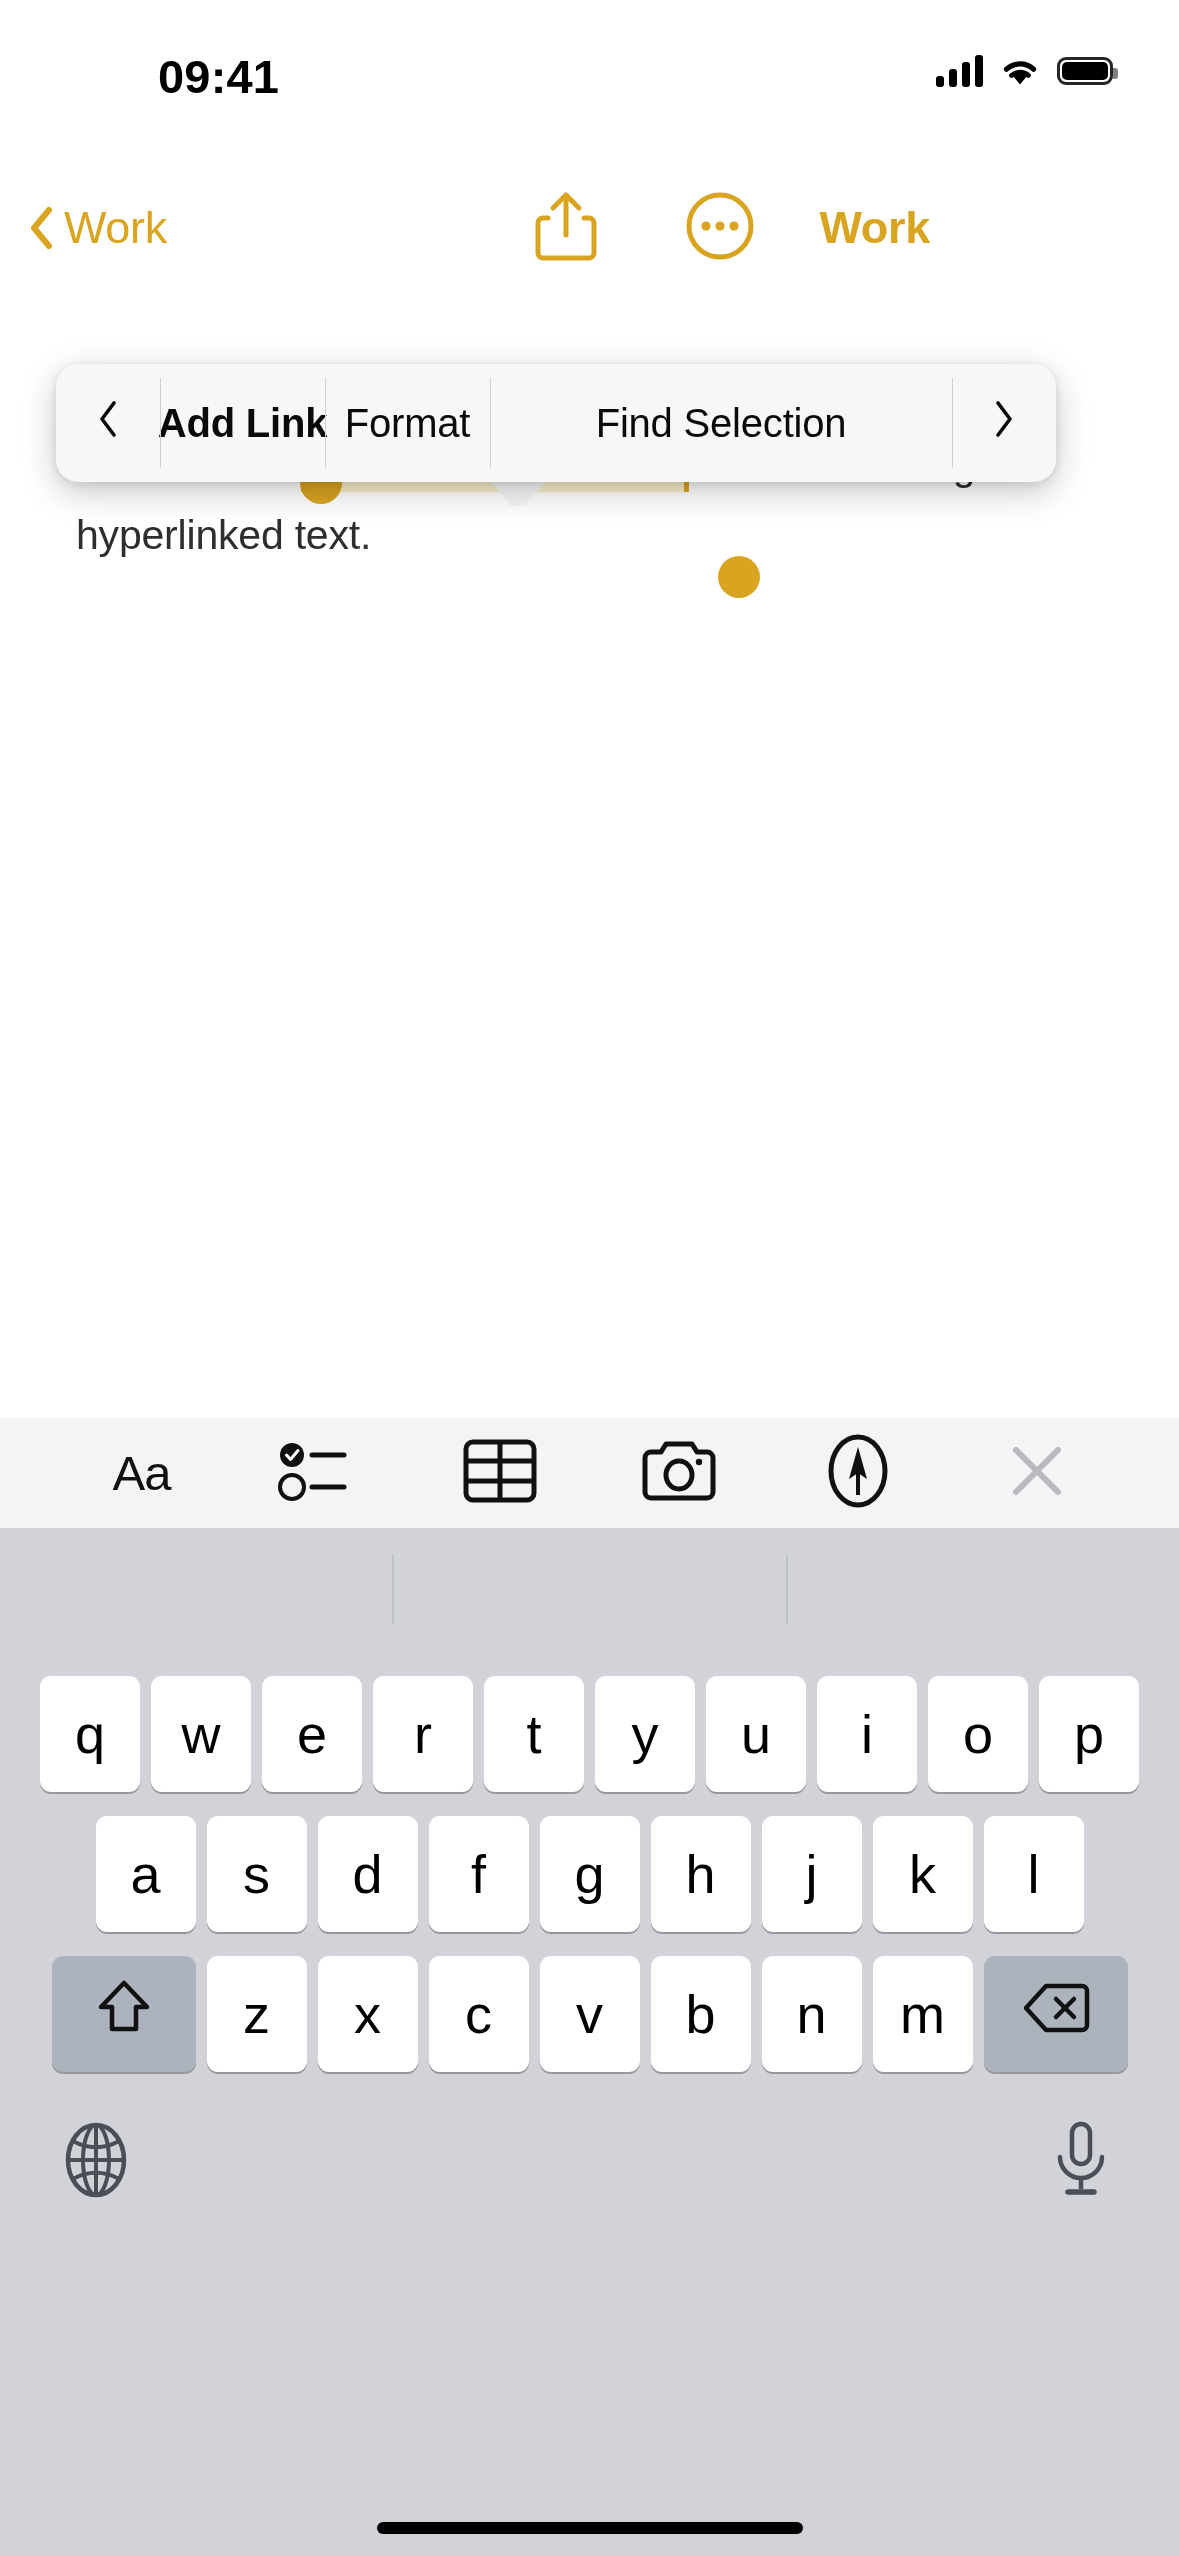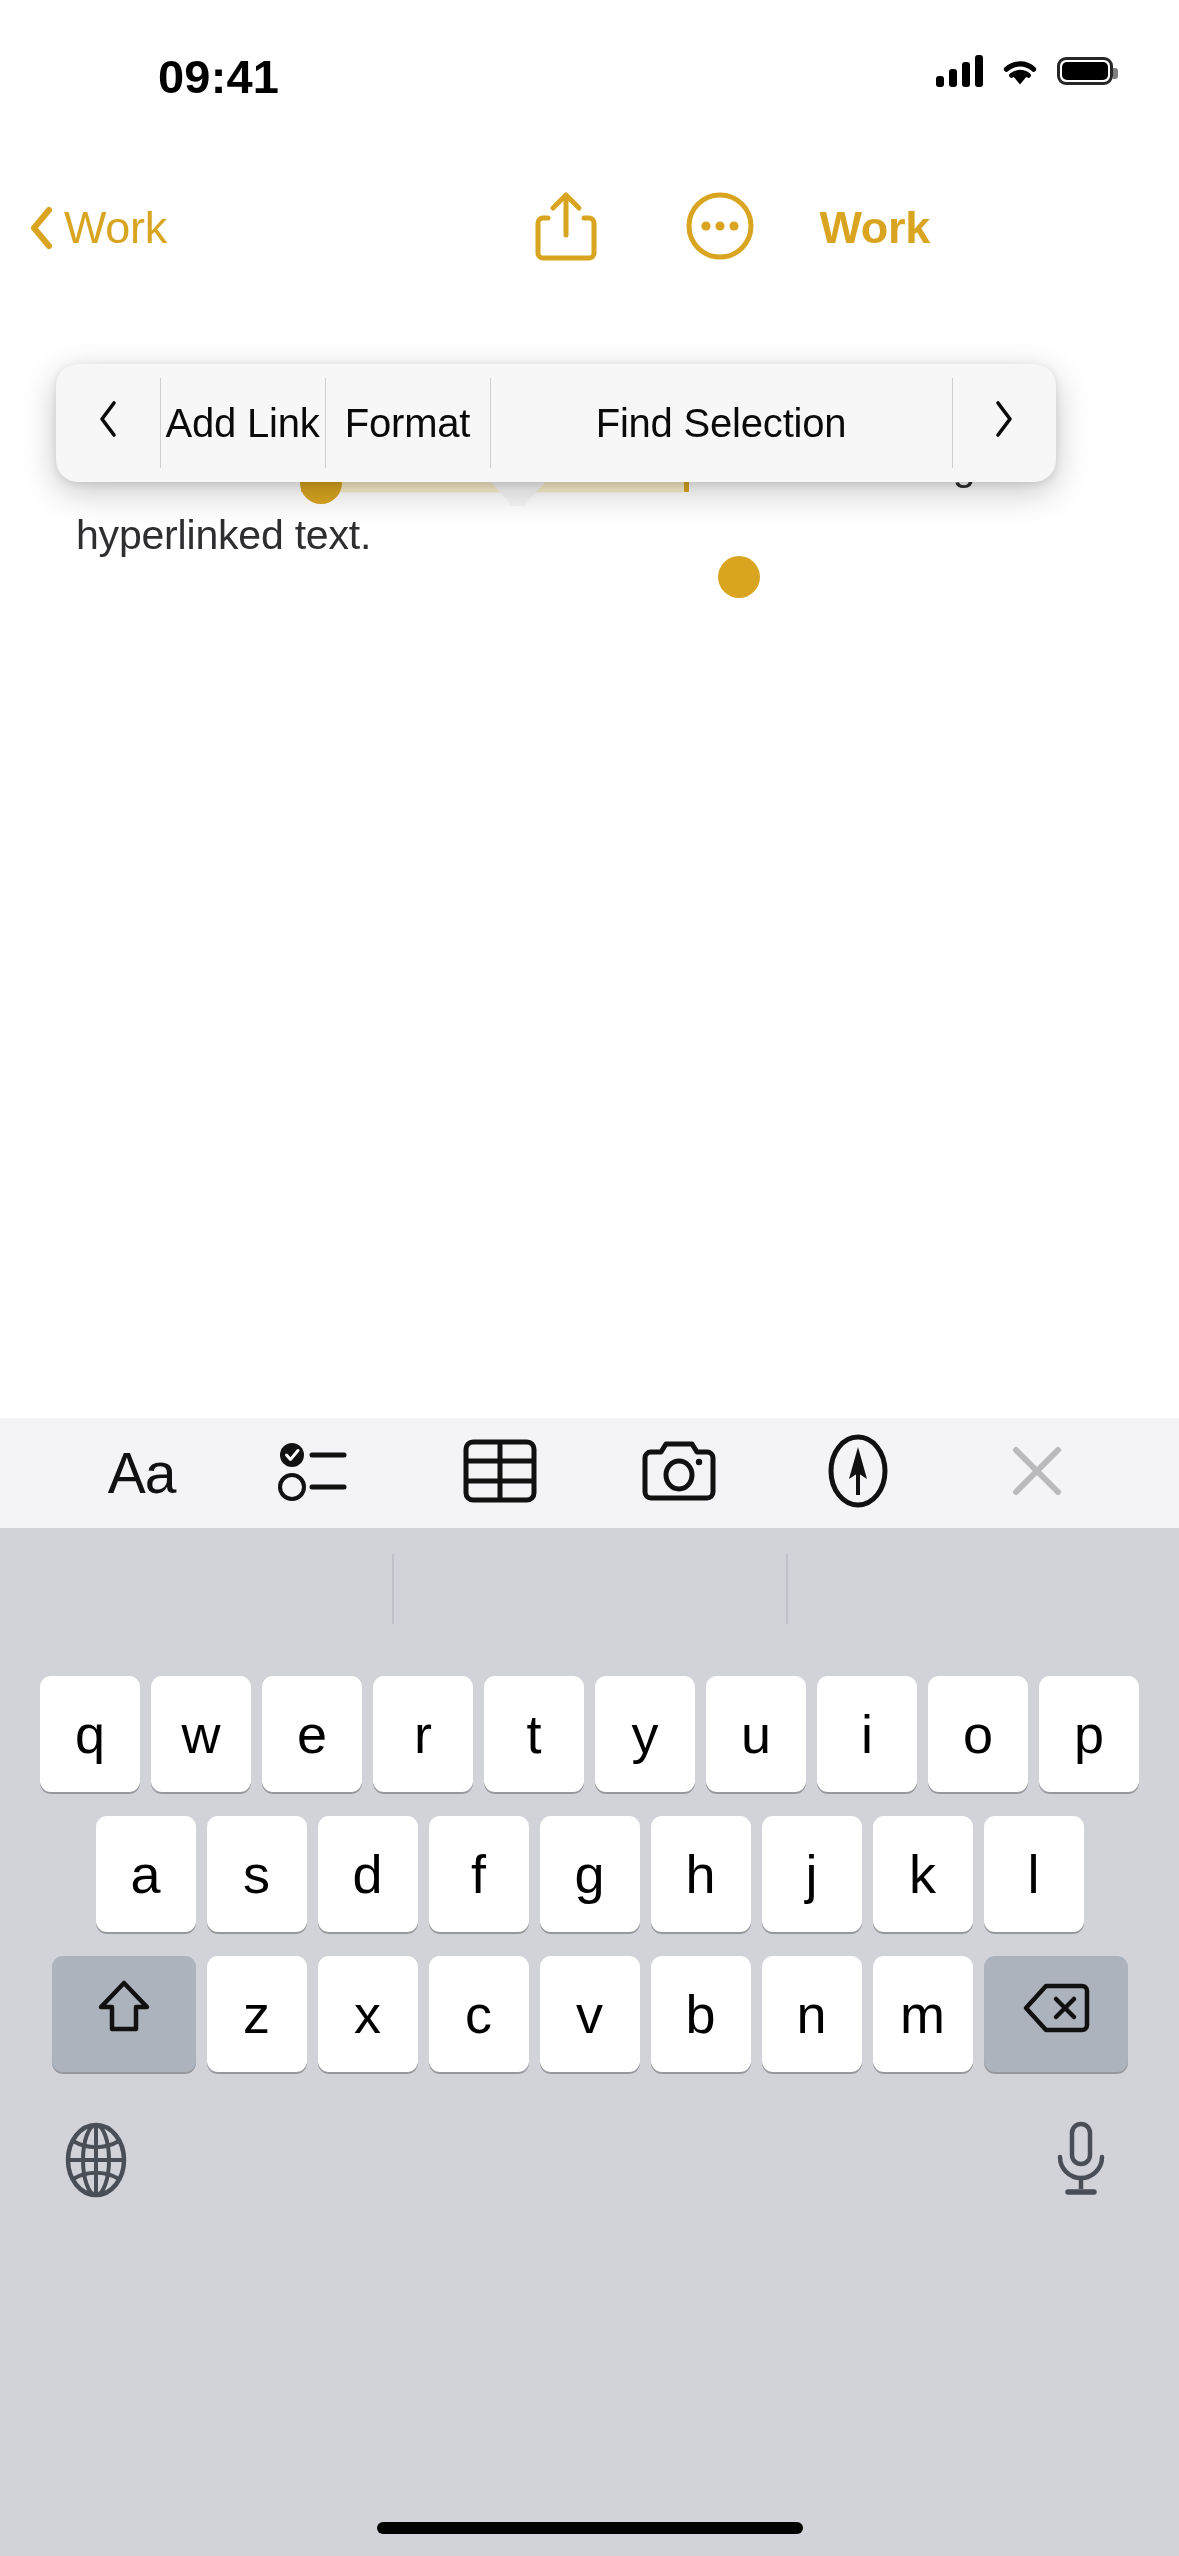--- a/index.html
+++ b/index.html
@@ -91,37 +91,37 @@
   .edit-menu .mi{
     display:flex; align-items:center; justify-content:center;
     font-size:40px; color:#0A0A0A; letter-spacing:-0.2px;
     position:relative; cursor:pointer; white-space:nowrap;
   }
   .edit-menu .mi + .mi:before{
     content:""; position:absolute; left:0; top:14px; bottom:14px;
     width:1px; background:#D0D0D0;
   }
   .mi-prev{ width:104px; }
-  .mi-addlink{ width:165px; flex:0 0 165px; }
+  .mi-addlink{ width:165px; flex:0 0 165px;font-weight:bold; }
   .mi-format{ width:165px; flex:0 0 165px; }
   .mi-find{ width:166px; flex:1 1 auto; }
   .mi-next{ width:104px; flex:0 0 104px; }
   .menu-tail{
     position:absolute; left:489px; top:480px; width:58px; height:26px; z-index:24;
   }
 
   
   .kb-toolbar{
     position:absolute; top:1418px; left:0; width:1179px; height:110px;
     background:#F4F4F7; display:flex; align-items:center;
     justify-content:space-around; padding:0 52px; z-index:20;
   }
   .kb-toolbar .tb{ display:flex; align-items:center; justify-content:center;
     width:96px; height:96px; cursor:pointer; }
-  .tb-aa{ font-size:57px; color:#111; letter-spacing:-1px; }
+  .tb-aa{ font-size:49px; color:#111; letter-spacing:-1px; }
 
   .keyboard{
     position:absolute; top:1528px; left:0; width:1179px; height:1028px;
     background:#D1D3D9; z-index:20;
   }
   .predictive{
     position:relative; width:1179px; height:118px;
   }
   .predictive .divider{ position:absolute; top:26px; width:2px; height:70px;
     background:#BFC2C9; }

